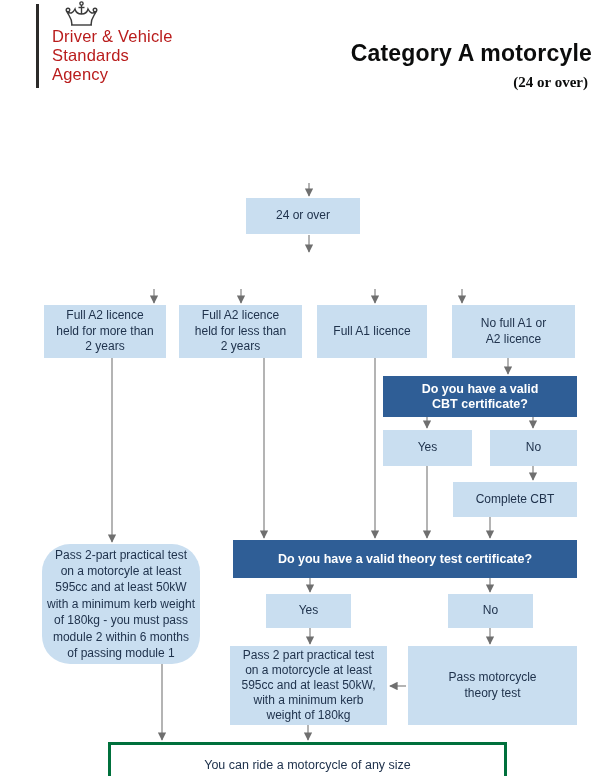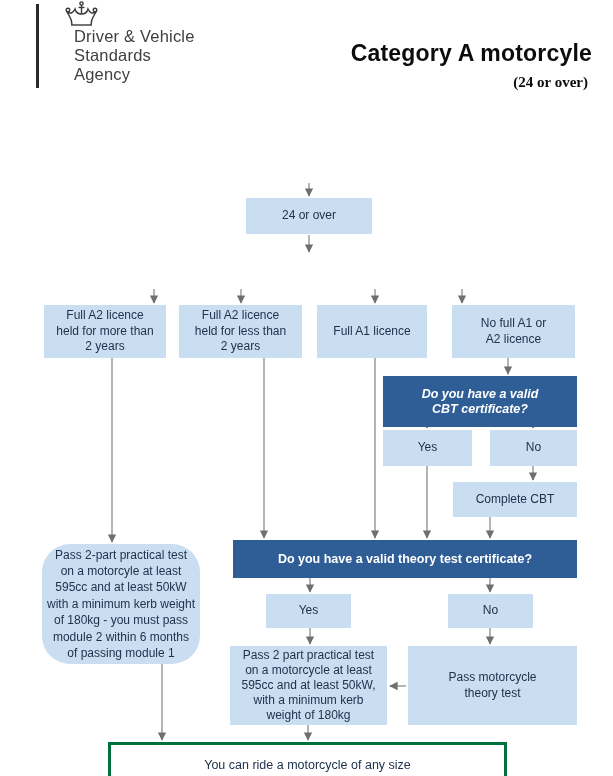--- a/index.html
+++ b/index.html
@@ -4,22 +4,22 @@
 <style>
   html,body { margin:0; padding:0; background:#ffffff; }
   .page {
     position:relative; width:613px; height:776px; overflow:hidden;
     background:#ffffff; font-family:"Liberation Sans", sans-serif;
   }
   
   .logo-bar { position:absolute; left:36px; top:4px; width:3px; height:84px; background:#2b2a29; }
   .crown { position:absolute; left:63px; top:1px; width:37px; height:27px; }
   .logo-text {
-    position:absolute; left:74px; top:27px; font-size:16.5px; line-height:19px;
-    color:#404040; letter-spacing:0.2px; white-space:pre-line;
+    position:absolute; left:52px; top:27px; font-size:16.5px; line-height:19px;
+    color:#b91c1c; letter-spacing:0.2px; white-space:pre-line;
   }
   .doc-title {
     position:absolute; right:21px; top:40px; text-align:right;
     font-size:23px; font-weight:bold; color:#0b0c0c; letter-spacing:0.2px;
   }
   .doc-subtitle {
     position:absolute; right:25px; top:74px; text-align:right;
     font-size:15px; font-weight:bold; color:#0b0c0c;font-family:Liberation Serif, serif;
   }
   
@@ -84,37 +84,37 @@
       <circle cx="18.5" cy="2.5" r="1.6"></circle>
     </g>
   </svg>
   <div class="logo-text">Driver &amp; Vehicle
 Standards
 Agency</div>
   <div class="doc-title">Category A motorcyle</div>
   <div class="doc-subtitle">(24 or over)</div>
 
 
-  <div class="node light" style="left:246px; top:198px; width:126px; height:36px;">24 or over</div>
+  <div class="node light" style="left:246px; top:198px; width:114px; height:36px;">24 or over</div>
 
 
   <div class="node light" style="left:44px;  top:305px; width:122px; height:53px;">Full A2 licence
 held for more than
 2 years</div>
 
   <div class="node light" style="left:179px; top:305px; width:123px; height:53px;">Full A2 licence
 held for less than
 2 years</div>
 
   <div class="node light" style="left:317px; top:305px; width:110px; height:53px;">Full A1 licence</div>
 
   <div class="node light" style="left:452px; top:305px; width:123px; height:53px;">No full A1 or
 A2 licence</div>
 
-  <div class="node dark" style="left:383px; top:376px; width:194px; height:51px;font-style:italic;">Do you have a valid
+  <div class="node dark" style="left:383px; top:376px; width:194px; height:41px;">Do you have a valid
 CBT certificate?</div>
 
   <div class="node light" style="left:383px; top:430px; width:89px; height:36px;">Yes</div>
 
   <div class="node light" style="left:490px; top:430px; width:87px; height:36px;">No</div>
 
   <div class="node light" style="left:453px; top:482px; width:124px; height:35px;">Complete CBT</div>
 
   <div class="node dark" style="left:233px; top:540px; width:344px; height:38px;">Do you have a valid theory test certificate?</div>
 

